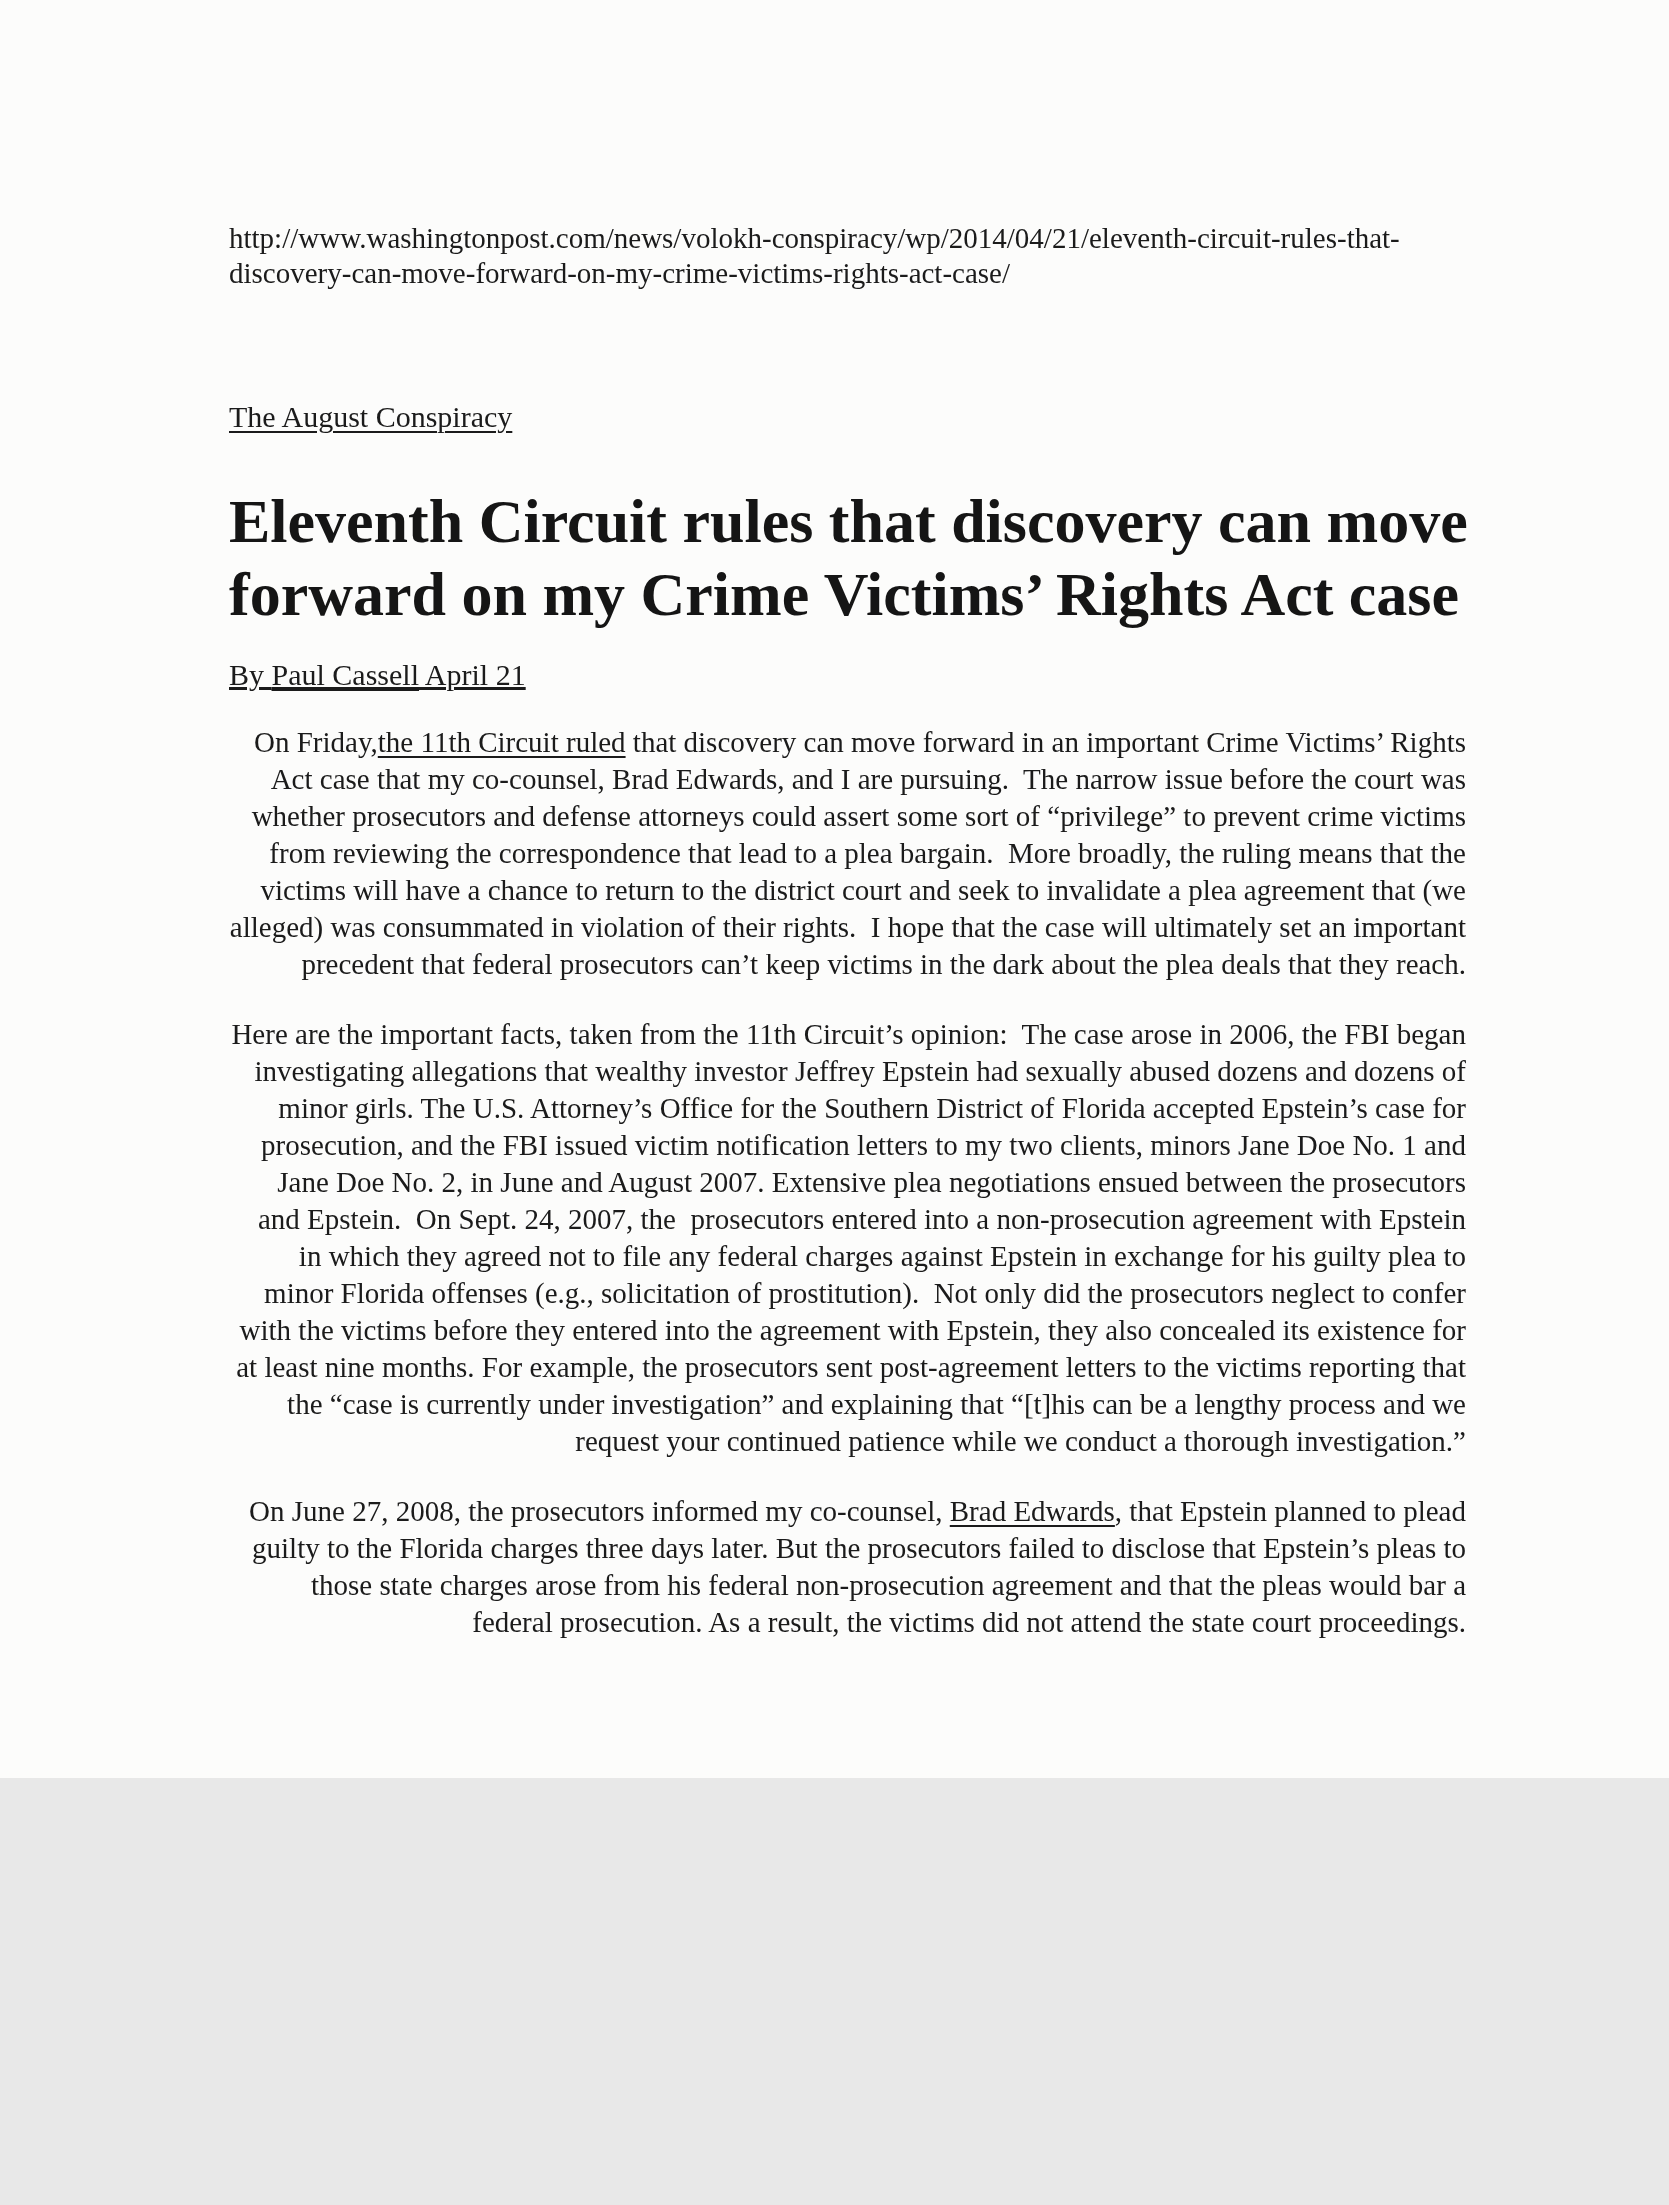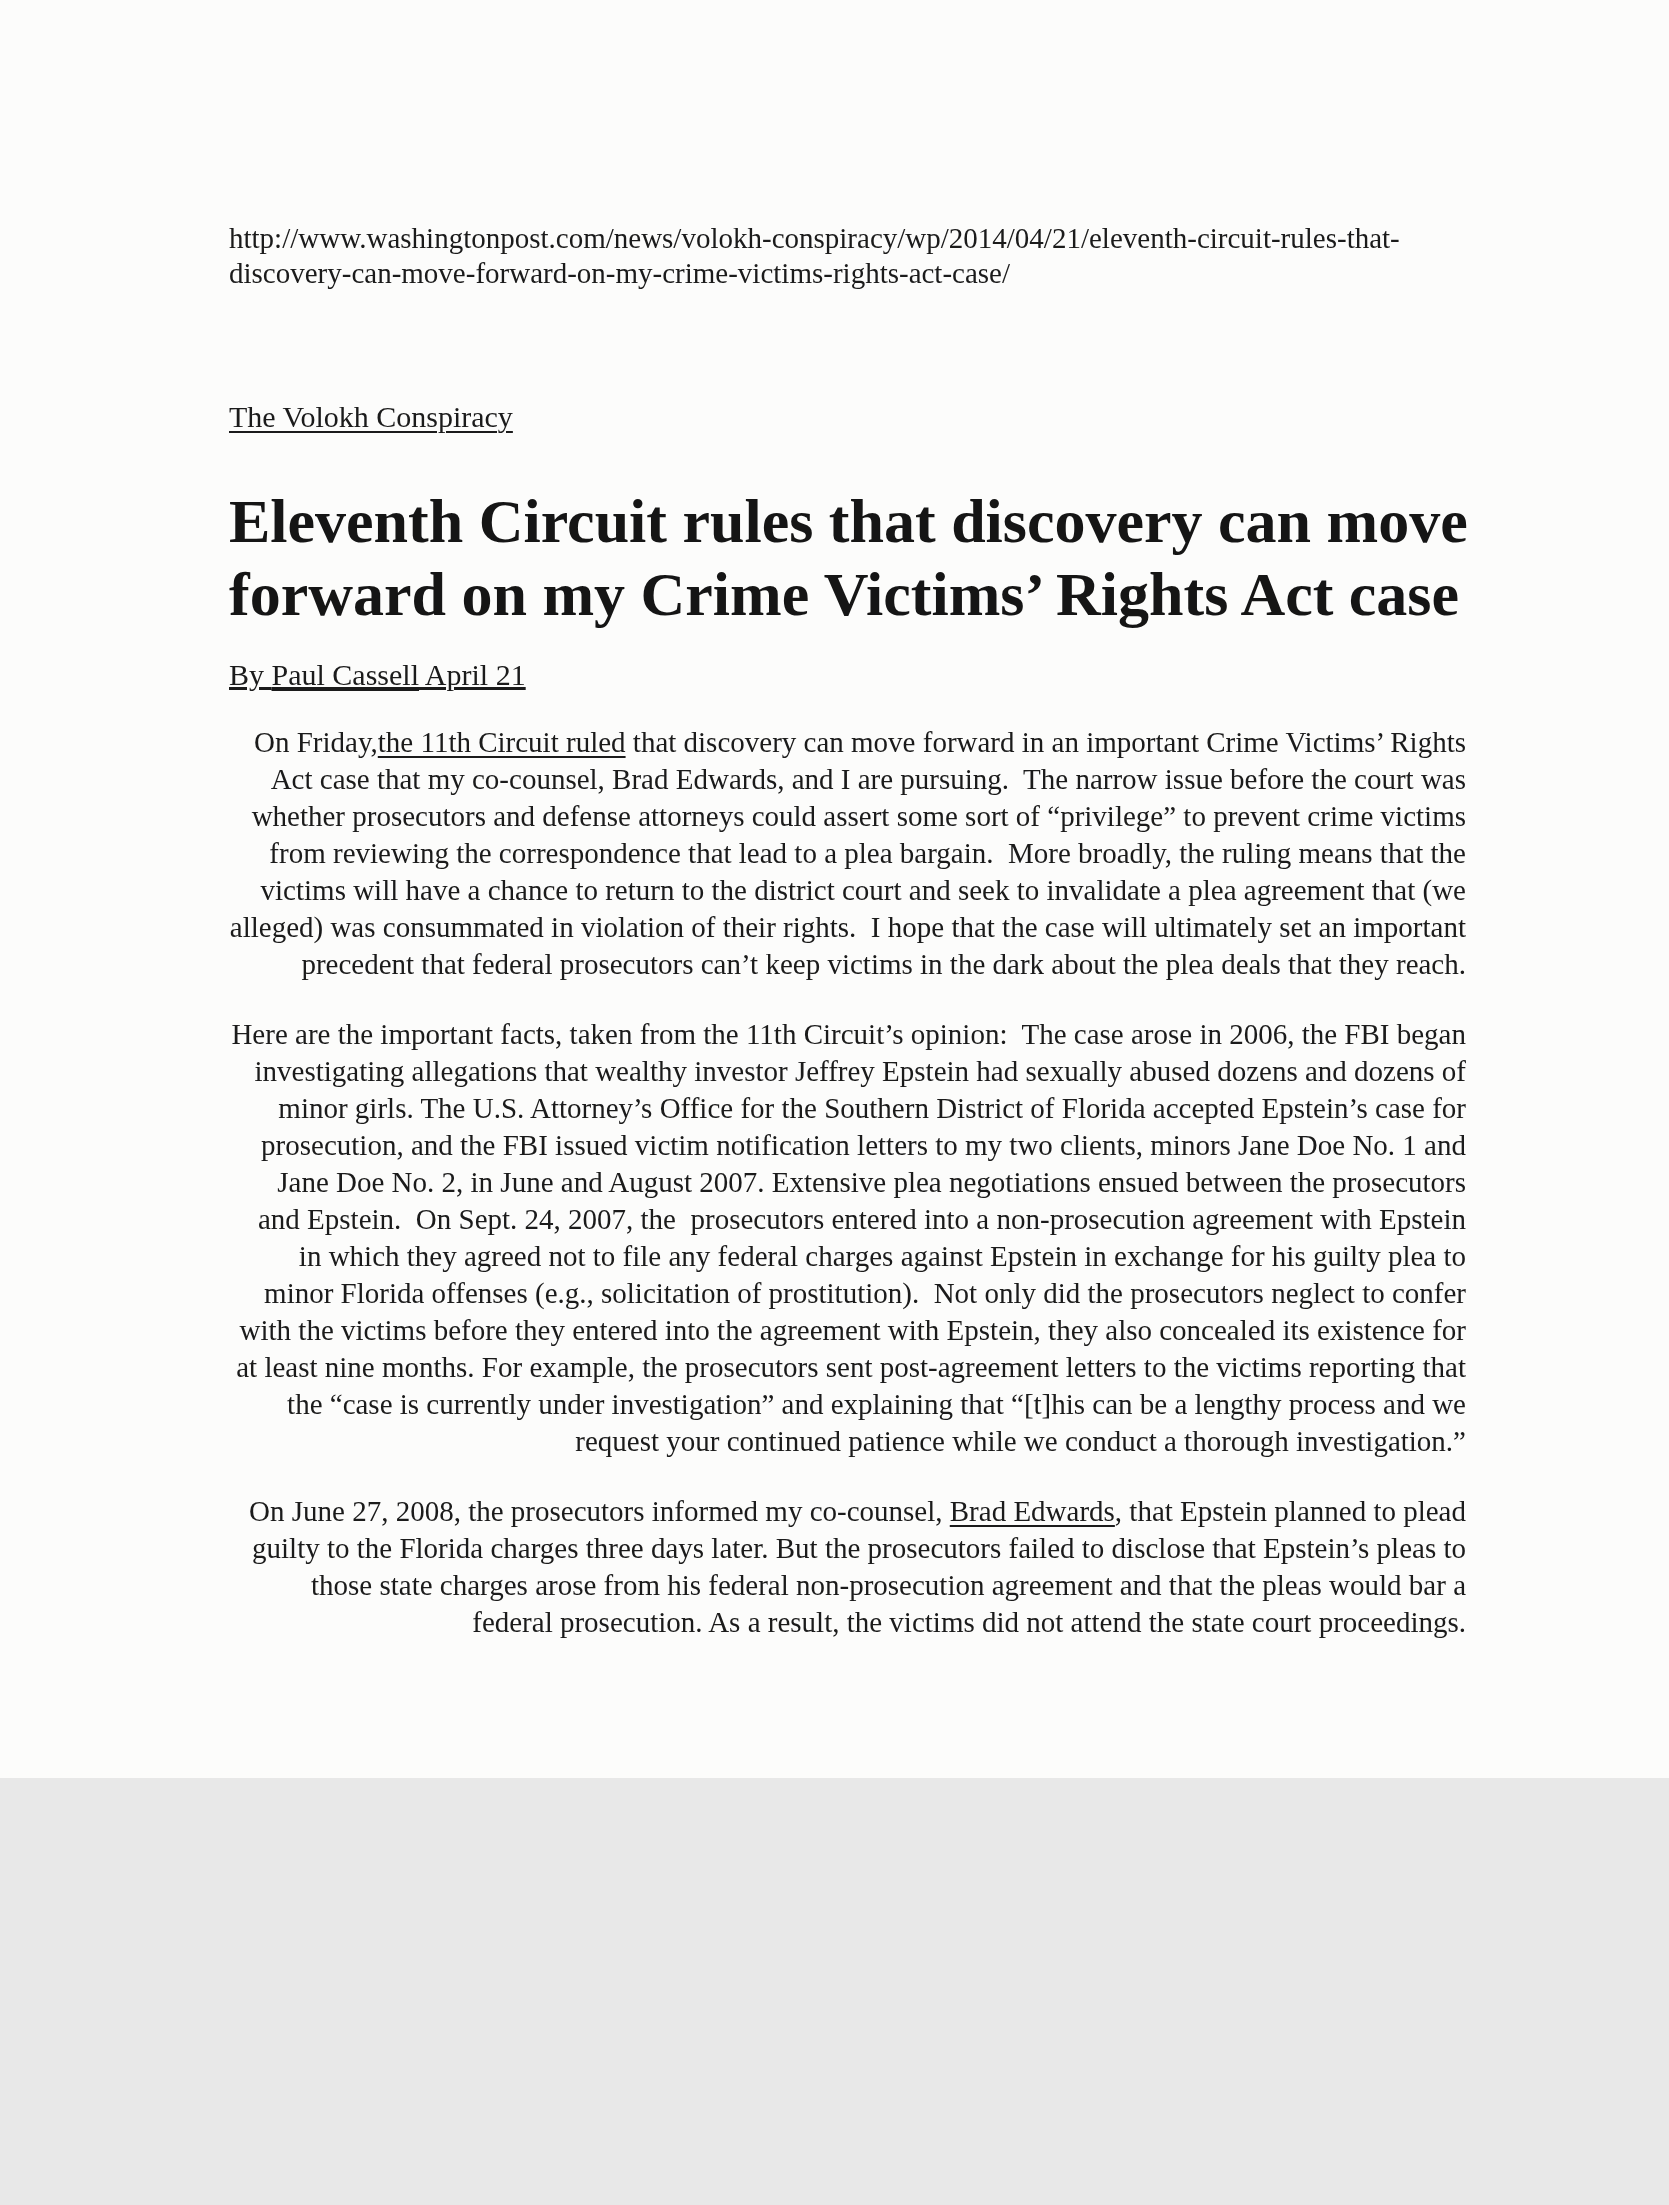--- a/index.html
+++ b/index.html
@@ -81,21 +81,21 @@
 </style>
 </head>
 <body>
 
 <div class="page">
   <div class="content">
 
     <div class="source-url">http://www.washingtonpost.com/news/volokh-conspiracy/wp/2014/04/21/eleventh-circuit-rules-that-discovery-can-move-forward-on-my-crime-victims-rights-act-case/</div>
 
     <div class="blog-name">
-      <span class="underlined-link">The Volokh Conspiracy</span>
+      <span class="underlined-link">The August Conspiracy</span>
     </div>
 
     <h1 class="title">Eleventh Circuit rules that discovery can move forward on my Crime Victims’ Rights Act case</h1>
 
     <div class="byline"><span>By </span><span class="underlined-link">Paul Cassell</span><span> April 21</span></div>
 
     <div class="article">
       <p><span>On Friday,</span><span class="underlined-link">the 11th Circuit ruled</span><span> that discovery can move forward in an important Crime Victims’ Rights Act case that my co-counsel, Brad Edwards, and I are pursuing.  The narrow issue before the court was whether prosecutors and defense attorneys could assert some sort of “privilege” to prevent crime victims from reviewing the correspondence that lead to a plea bargain.  More broadly, the ruling means that the victims will have a chance to return to the district court and seek to invalidate a plea agreement that (we alleged) was consummated in violation of their rights.  I hope that the case will ultimately set an important precedent that federal prosecutors can’t keep victims in the dark about the plea deals that they reach.</span></p>
       <p><span>Here are the important facts, taken from the 11th Circuit’s opinion:  The case arose in 2006, the FBI began investigating allegations that wealthy investor Jeffrey Epstein had sexually abused dozens and dozens of minor girls. The U.S. Attorney’s Office for the Southern District of Florida accepted Epstein’s case for prosecution, and the FBI issued victim notification letters to my two clients, minors Jane Doe No. 1 and Jane Doe No. 2, in June and August 2007. Extensive plea negotiations ensued between the prosecutors and Epstein.  On Sept. 24, 2007, the  prosecutors entered into a non-prosecution agreement with Epstein in which they agreed not to file any federal charges against Epstein in exchange for his guilty plea to minor Florida offenses (e.g., solicitation of prostitution).  Not only did the prosecutors neglect to confer with the victims before they entered into the agreement with Epstein, they also concealed its existence for at least nine months. For example, the prosecutors sent post-agreement letters to the victims reporting that the “case is currently under investigation” and explaining that “[t]his can be a lengthy process and we request your continued patience while we conduct a thorough investigation.”</span></p>
       <p><span>On June 27, 2008, the prosecutors informed my co-counsel, </span><span class="underlined-link">Brad Edwards</span><span>, that Epstein planned to plead guilty to the Florida charges three days later. But the prosecutors failed to disclose that Epstein’s pleas to those state charges arose from his federal non-prosecution agreement and that the pleas would bar a federal prosecution. As a result, the victims did not attend the state court proceedings.</span></p>

